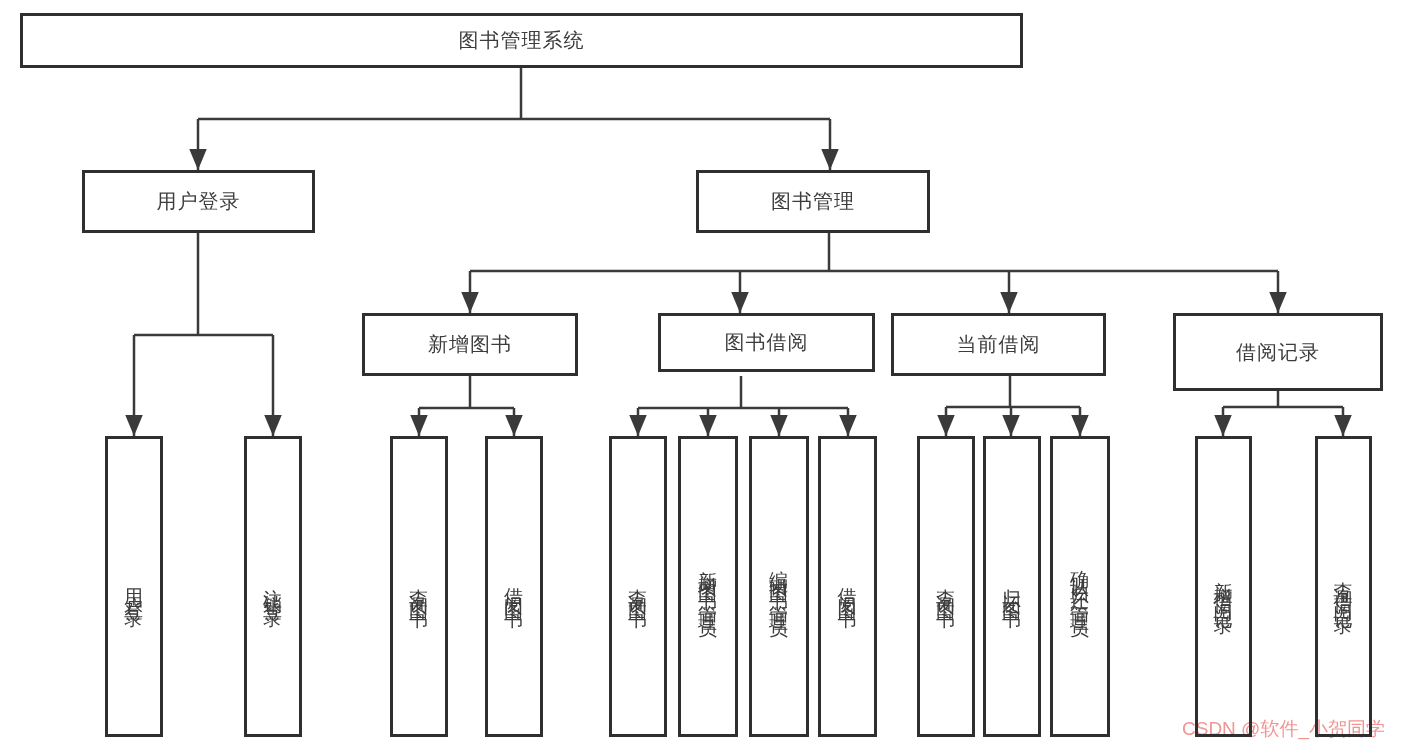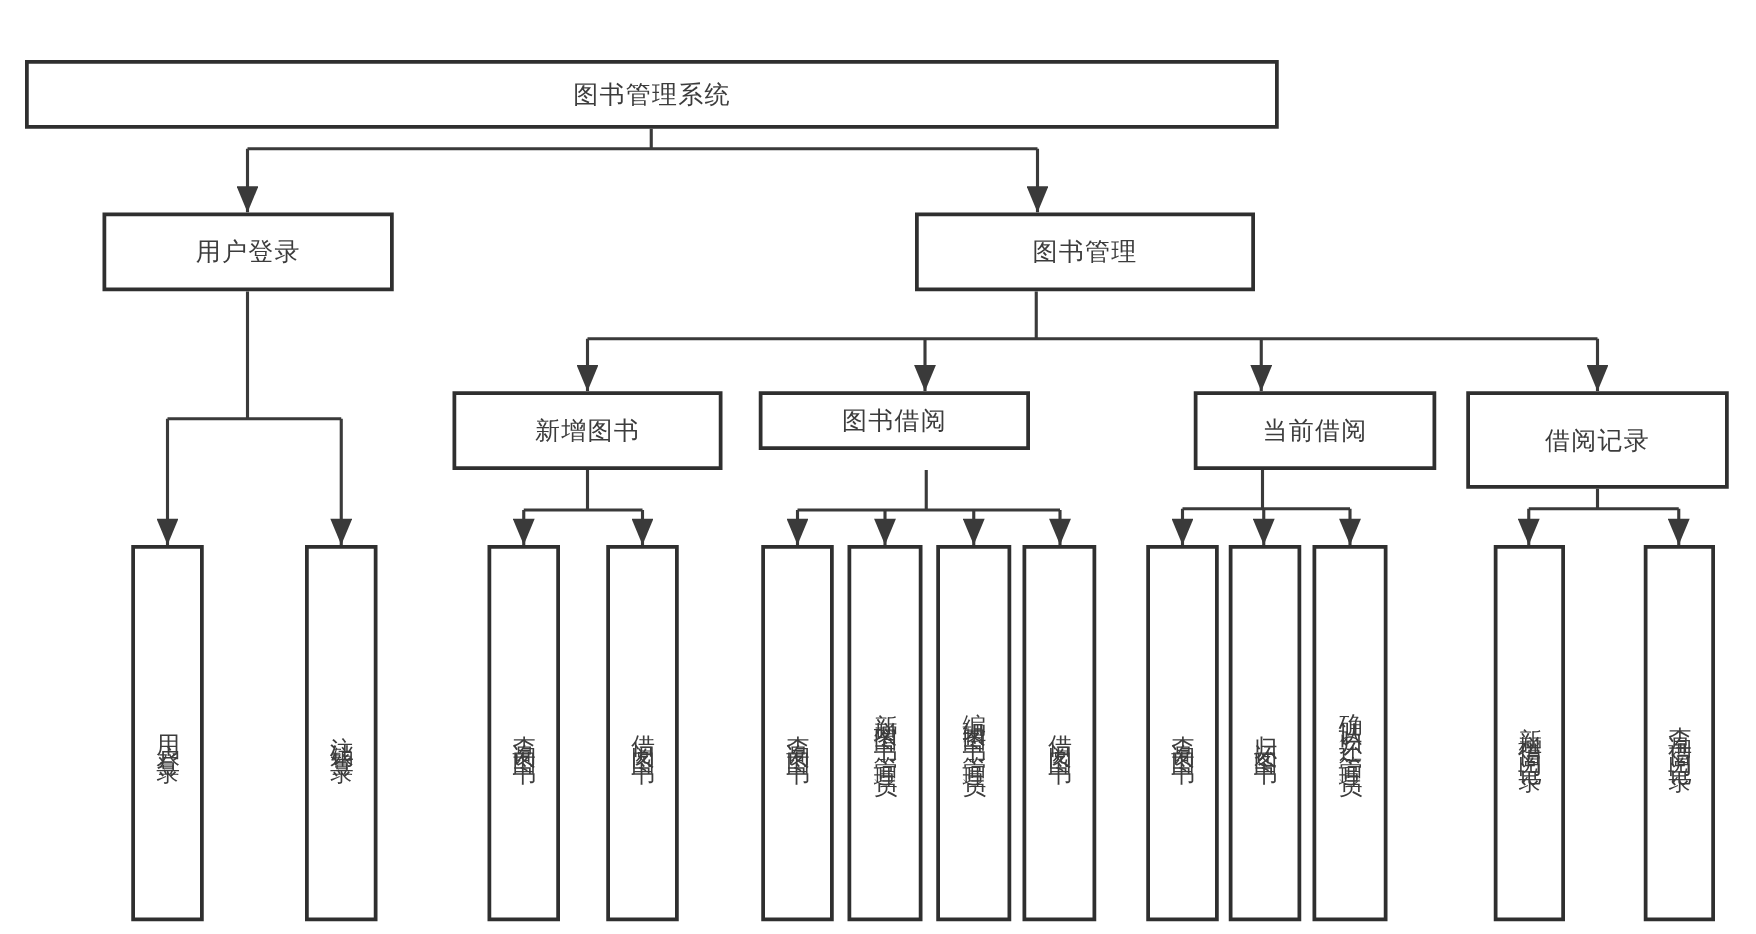--- a/index.html
+++ b/index.html
@@ -45,21 +45,21 @@
     display:flex;
     align-items:center;
     justify-content:center;
     text-align:center;
   }
   .node.h{
     font-size:20px;
     letter-spacing:1px;
     white-space:nowrap;
   }
-  .node.root{border-width:3px;margin-top:35px;}
+  .node.root{border-width:3px;}
   .node.leaf{
     writing-mode:vertical-rl;
     text-orientation:mixed;
     font-size:19px;
     letter-spacing:7px;
     line-height:1;
     padding:6px 0;
   }
   .watermark{
     position:absolute;
@@ -121,38 +121,39 @@
 
     <line class="edge" x1="1278" y1="376" x2="1278" y2="407"></line>
     <line class="edge" x1="1223" y1="407" x2="1343" y2="407"></line>
     <line class="edge" x1="1223" y1="407" x2="1223" y2="436" marker-end="url(#arrow)"></line>
     <line class="edge" x1="1343" y1="407" x2="1343" y2="436" marker-end="url(#arrow)"></line>
   </svg>
 
   <div class="node root h" style="left:20px;top:13px;width:1003px;height:55px">图书管理系统</div>
 
   <div class="node h" style="left:82px;top:170px;width:233px;height:63px">用户登录</div>
-  <div class="node h" style="left:732px;top:170px;width:272px;height:63px">图书管理</div>
+  <div class="node h" style="left:696px;top:170px;width:234px;height:63px">图书管理</div>
 
   <div class="node h" style="left:362px;top:313px;width:216px;height:63px">新增图书</div>
-  <div class="node h" style="left:607px;top:313px;width:217px;height:47px">图书借阅</div>
-  <div class="node h" style="left:955px;top:313px;width:194px;height:63px">当前借阅</div>
+  <div class="node h" style="left:658px;top:313px;width:217px;height:59px">图书借阅</div>
+  <div class="node h" style="left:891px;top:313px;width:215px;height:63px">当前借阅</div>
   <div class="node h" style="left:1173px;top:313px;width:210px;height:78px">借阅记录</div>
 
   <div class="node leaf" style="left:105px;top:436px;width:58px;height:301px">用户登录</div>
   <div class="node leaf" style="left:244px;top:436px;width:58px;height:301px">注销登录</div>
 
   <div class="node leaf" style="left:390px;top:436px;width:58px;height:301px">查询图书</div>
   <div class="node leaf" style="left:485px;top:436px;width:58px;height:301px">借阅图书</div>
 
   <div class="node leaf" style="left:609px;top:436px;width:58px;height:301px">查询图书</div>
   <div class="node leaf" style="left:678px;top:436px;width:60px;height:301px">新增图书（管理员）</div>
   <div class="node leaf" style="left:749px;top:436px;width:60px;height:301px">编辑图书（管理员）</div>
   <div class="node leaf" style="left:818px;top:436px;width:59px;height:301px">借阅图书</div>
 
   <div class="node leaf" style="left:917px;top:436px;width:58px;height:301px">查询图书</div>
   <div class="node leaf" style="left:983px;top:436px;width:58px;height:301px">归还图书</div>
   <div class="node leaf" style="left:1050px;top:436px;width:60px;height:301px">确认归还（管理员）</div>
 
   <div class="node leaf" style="left:1195px;top:436px;width:57px;height:301px">新增借阅记录</div>
   <div class="node leaf" style="left:1315px;top:436px;width:57px;height:301px">查询借阅记录</div>
 
+  <div class="watermark">CSDN @软件_小贺同学</div>
 </div>
 
 </body></html>

